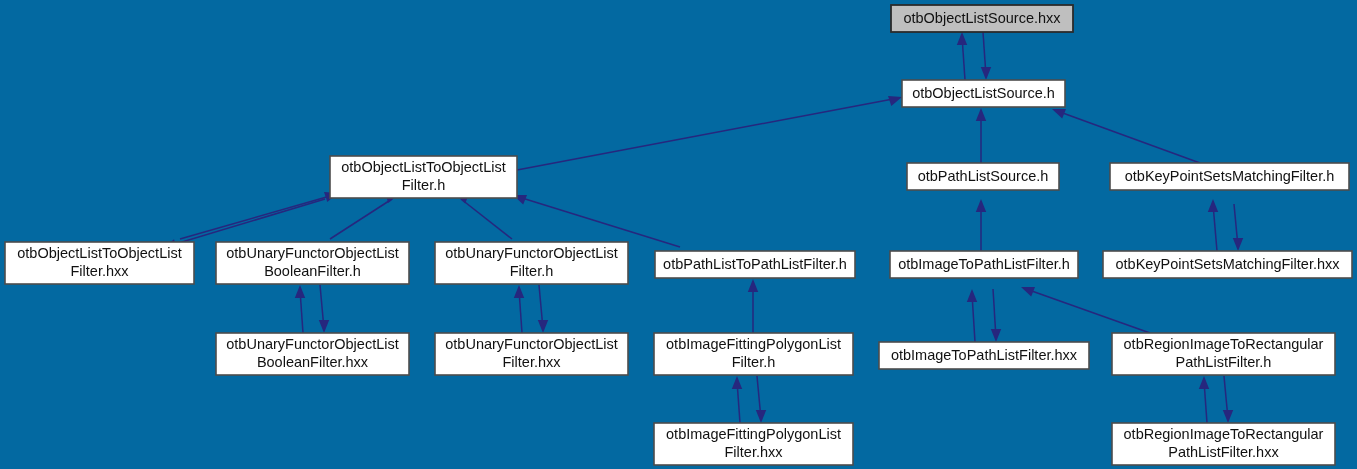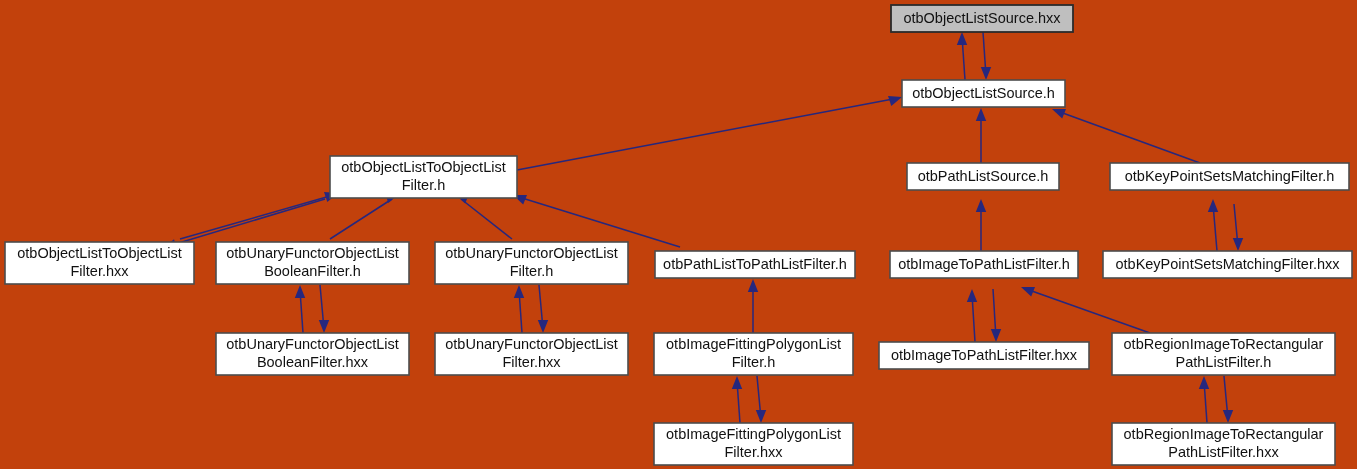--- a/index.html
+++ b/index.html
@@ -4,21 +4,21 @@
 <style>
   html, body {
     margin: 0;
     padding: 0;
     background: #ffffff;
   }
   #graph-root {
     position: relative;
     width: 1357px;
     height: 469px;
-    background: #c2410c;
+    background: #0369a1;
     font-family: "Liberation Sans", sans-serif;
     overflow: hidden;
   }
   svg.graph-canvas {
     position: absolute;
     left: 0;
     top: 0;
     width: 1357px;
     height: 469px;
     display: block;

